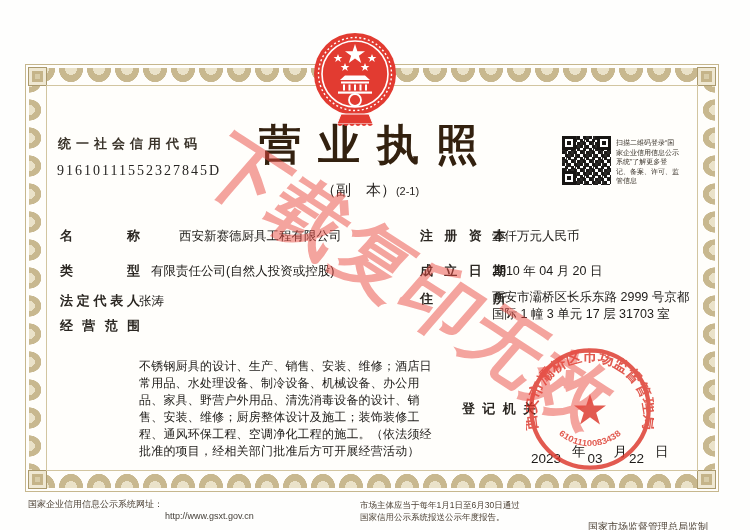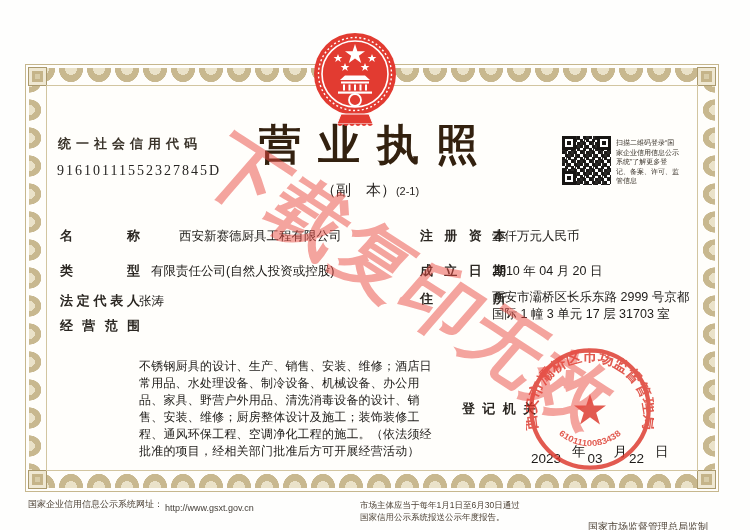--- a/index.html
+++ b/index.html
@@ -73,21 +73,21 @@
   .date-row .gap { display:inline-block; width:9px; }
 
   
   .seal { position:absolute; left:526px; top:345px; width:128px; height:128px; z-index:4; opacity:.82; }
   .watermark { position:absolute; left:246px; top:116px; z-index:5; font-size:77px; font-weight:bold;
     color:rgba(233,73,66,.50); letter-spacing:1px; white-space:nowrap;
     transform:rotate(33deg) skewX(-8deg); transform-origin:0 0; pointer-events:none; }
 
   
   .footer-left { position:absolute; left:28px; top:498px; font-size:9px; color:#4c4135; z-index:2; }
-  .footer-left .url { position:relative; top:4px; margin-left:2px; color:#45403a;margin-top:36px; }
+  .footer-left .url { position:relative; top:12px; margin-left:2px; color:#45403a;margin-top:36px; }
   .footer-mid { position:absolute; left:360px; top:500px; width:200px; font-size:8.5px;
     line-height:11.5px; color:#4c4135; z-index:2; }
   .footer-right { position:absolute; left:588px; top:520px; font-size:10px; color:#4c4135; z-index:2; }
 </style>
 </head>
 <body>
 
 <div class="screen">
 
   <div class="frame">

